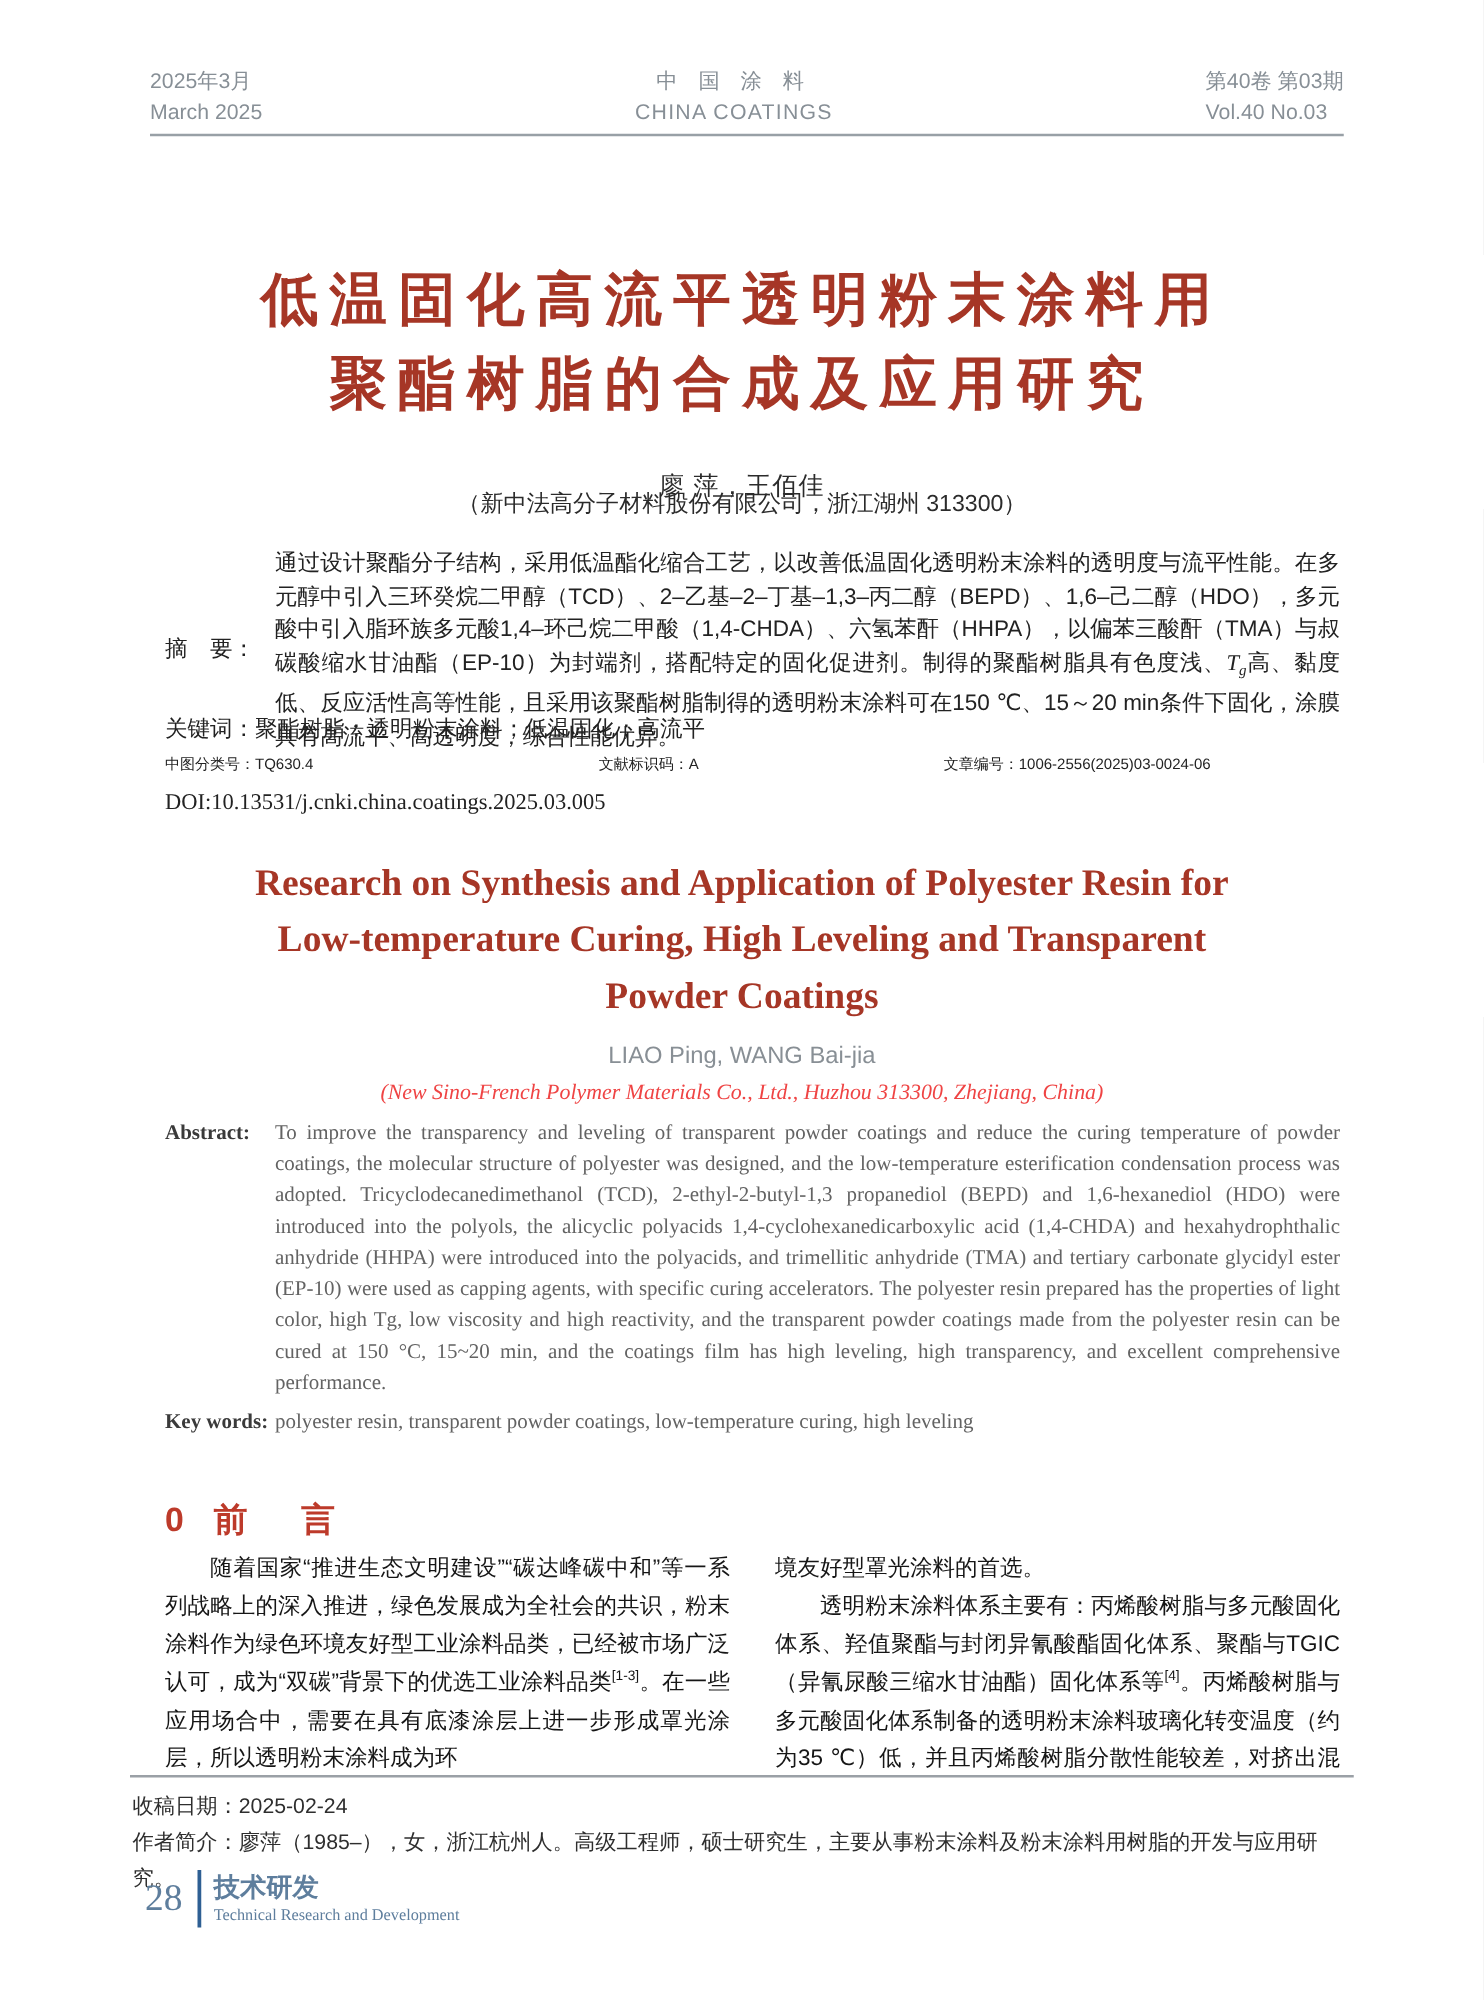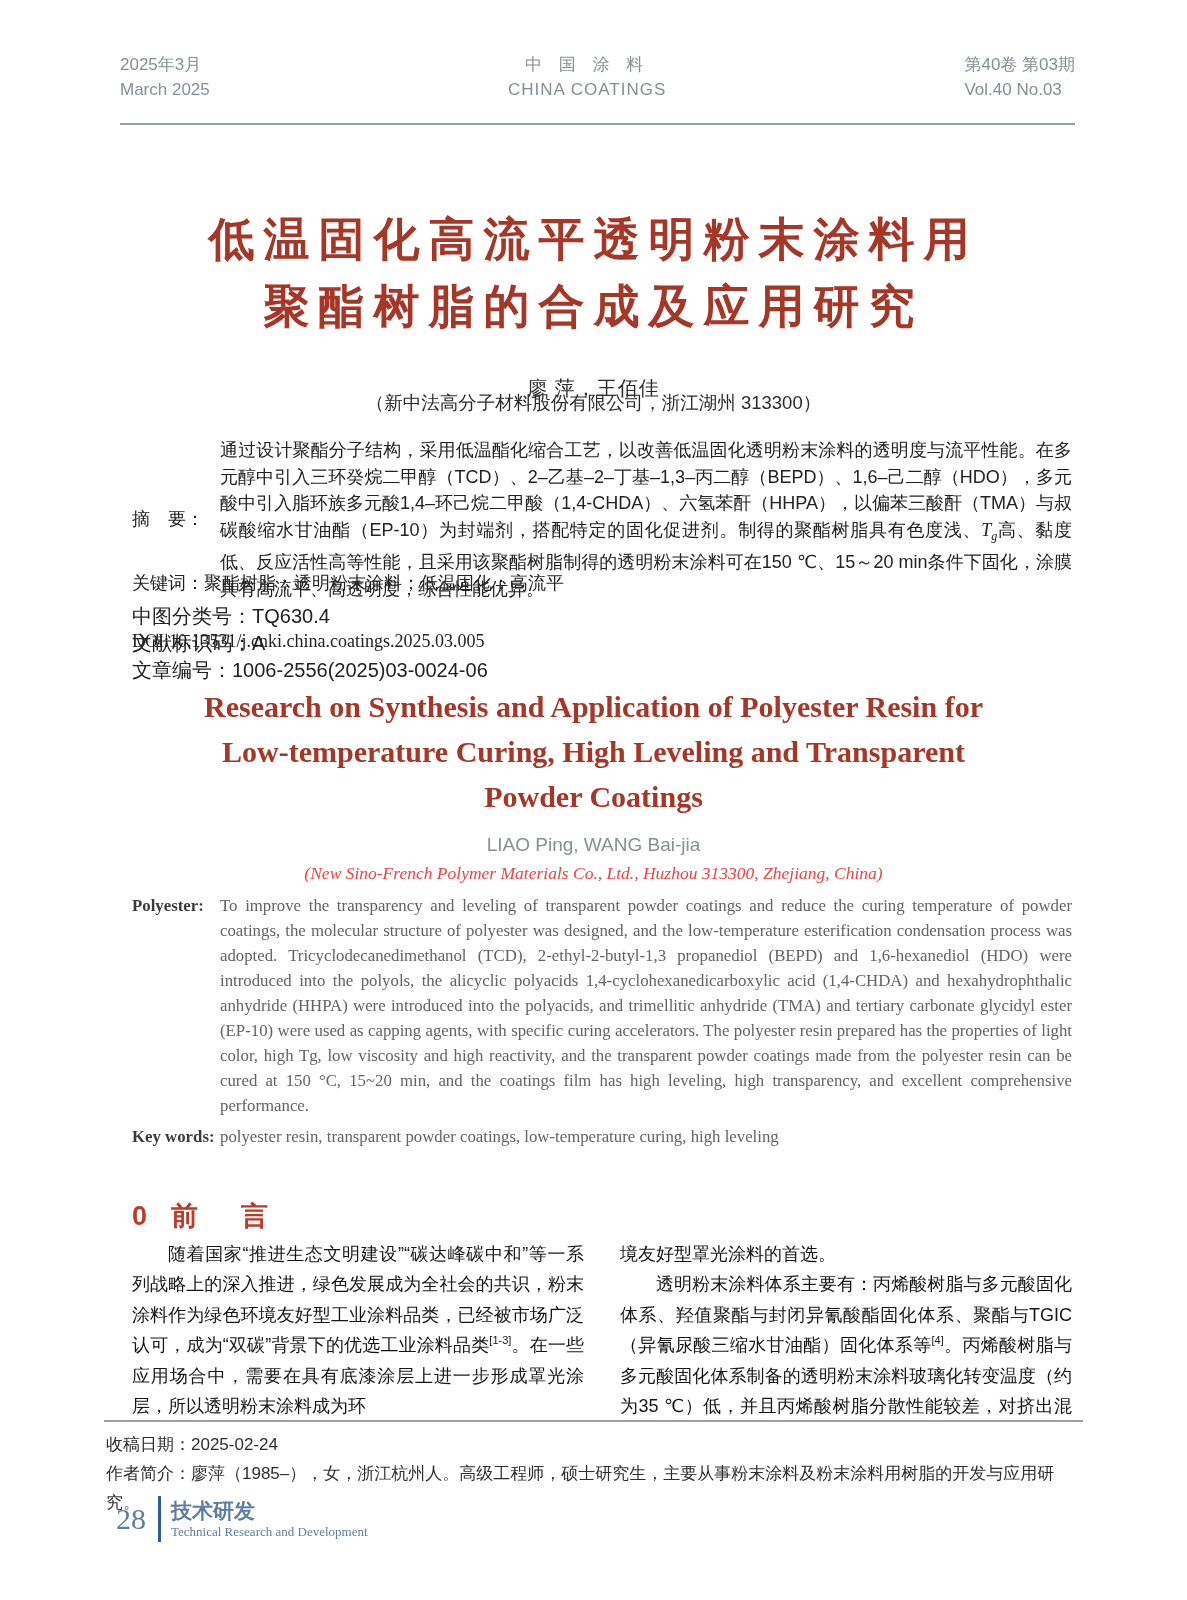--- a/index.html
+++ b/index.html
@@ -5,42 +5,42 @@
   html,body{margin:0;padding:0;background:#e8e8e8;}
   .page{
     position:relative;width:1187px;height:1600px;background:#ffffff;margin:0 auto;
     font-family:"Liberation Sans","DejaVu Sans",sans-serif;color:#1e1e1e;overflow:hidden;
   }
   
   .header{
     position:absolute;top:52px;left:120px;right:112px;
     display:flex;justify-content:space-between;align-items:flex-start;
     color:#878f96;font-size:17px;line-height:25px;
-    border-bottom:2px solid #98a0a6;padding-bottom:21px;
+    border-bottom:2px solid #98a0a6;padding-bottom:5px;
   }
   .h-center{text-align:center;}
   .h-center .cjk{letter-spacing:6px;}
   .h-center .lat{letter-spacing:1px;}
   .h-right{text-align:left;}
   
   .title-cn{
     position:absolute;top:206px;left:0;width:100%;text-align:center;
     color:#a63626;font-weight:bold;font-size:46px;line-height:67px;letter-spacing:9px;
   }
   .authors-cn{position:absolute;top:375px;width:100%;text-align:center;font-size:20px;color:#2b2b2b;letter-spacing:1px;}
   .affil-cn{position:absolute;top:390px;width:100%;text-align:center;font-size:18.5px;color:#2b2b2b;}
   
   .abs-cn{position:absolute;top:437px;left:132px;width:940px;display:flex;font-size:18px;line-height:26.6px;color:#222;align-items:center;}
   .abs-cn .label{flex:none;width:88px;}
   .abs-cn .text{flex:1;text-align:justify;}
   .tg-t{font-family:"Liberation Serif","DejaVu Serif",serif;font-style:italic;}
   .tg-g{font-family:"Liberation Serif","DejaVu Serif",serif;font-style:italic;font-size:12px;vertical-align:-4px;}
   .kw-cn{position:absolute;top:571px;left:132px;width:940px;font-size:18px;color:#222;font-family:Liberation Mono, monospace;}
   
-  .meta-row{position:absolute;top:603px;left:132px;width:940px;display:flex;font-size:20px;color:#222;flex-direction:column;}
+  .meta-row{position:absolute;top:603px;left:132px;width:940px;display:flex;font-size:12px;color:#222;}
   .meta-row .m1{width:347px;}
   .meta-row .m2{width:276px;}
   .doi{position:absolute;top:631px;left:132px;font-family:"Liberation Serif","DejaVu Serif",serif;font-size:18px;color:#222;}
   
   .title-en{
     position:absolute;top:684px;left:0;width:100%;text-align:center;
     font-family:"Liberation Serif","DejaVu Serif",serif;font-weight:bold;
     color:#a63626;font-size:30px;line-height:45px;
   }
   .authors-en{position:absolute;top:834px;width:100%;text-align:center;font-size:19px;color:#888f95;}
@@ -124,21 +124,21 @@
   <div class="title-en">
     <div>Research on Synthesis and Application of Polyester Resin for</div>
     <div>Low-temperature Curing, High Leveling and Transparent</div>
     <div>Powder Coatings</div>
   </div>
 
   <div class="authors-en">LIAO Ping, WANG Bai-jia</div>
   <div class="affil-en">(New Sino-French Polymer Materials Co., Ltd., Huzhou 313300, Zhejiang, China)</div>
 
   <div class="abs-en">
-    <div class="label">Polyester:</div>
+    <div class="label">Abstract:</div>
     <div class="text">To improve the transparency and leveling of transparent powder coatings and reduce the curing temperature of powder coatings, the molecular structure of polyester was designed, and the low-temperature esterification condensation process was adopted. Tricyclodecanedimethanol (TCD), 2-ethyl-2-butyl-1,3 propanediol (BEPD) and 1,6-hexanediol (HDO) were introduced into the polyols, the alicyclic polyacids 1,4-cyclohexanedicarboxylic acid (1,4-CHDA) and hexahydrophthalic anhydride (HHPA) were introduced into the polyacids, and trimellitic anhydride (TMA) and tertiary carbonate glycidyl ester (EP-10) were used as capping agents, with specific curing accelerators. The polyester resin prepared has the properties of light color, high Tg, low viscosity and high reactivity, and the transparent powder coatings made from the polyester resin can be cured at 150 °C, 15~20 min, and the coatings film has high leveling, high transparency, and excellent comprehensive performance.</div>
   </div>
 
   <div class="kw-en">
     <div class="label">Key words:</div>
     <div class="text">polyester resin, transparent powder coatings, low-temperature curing, high leveling</div>
   </div>
 
   <div class="section-h">
     <span class="num">0</span><span class="ttl">前　言</span>

